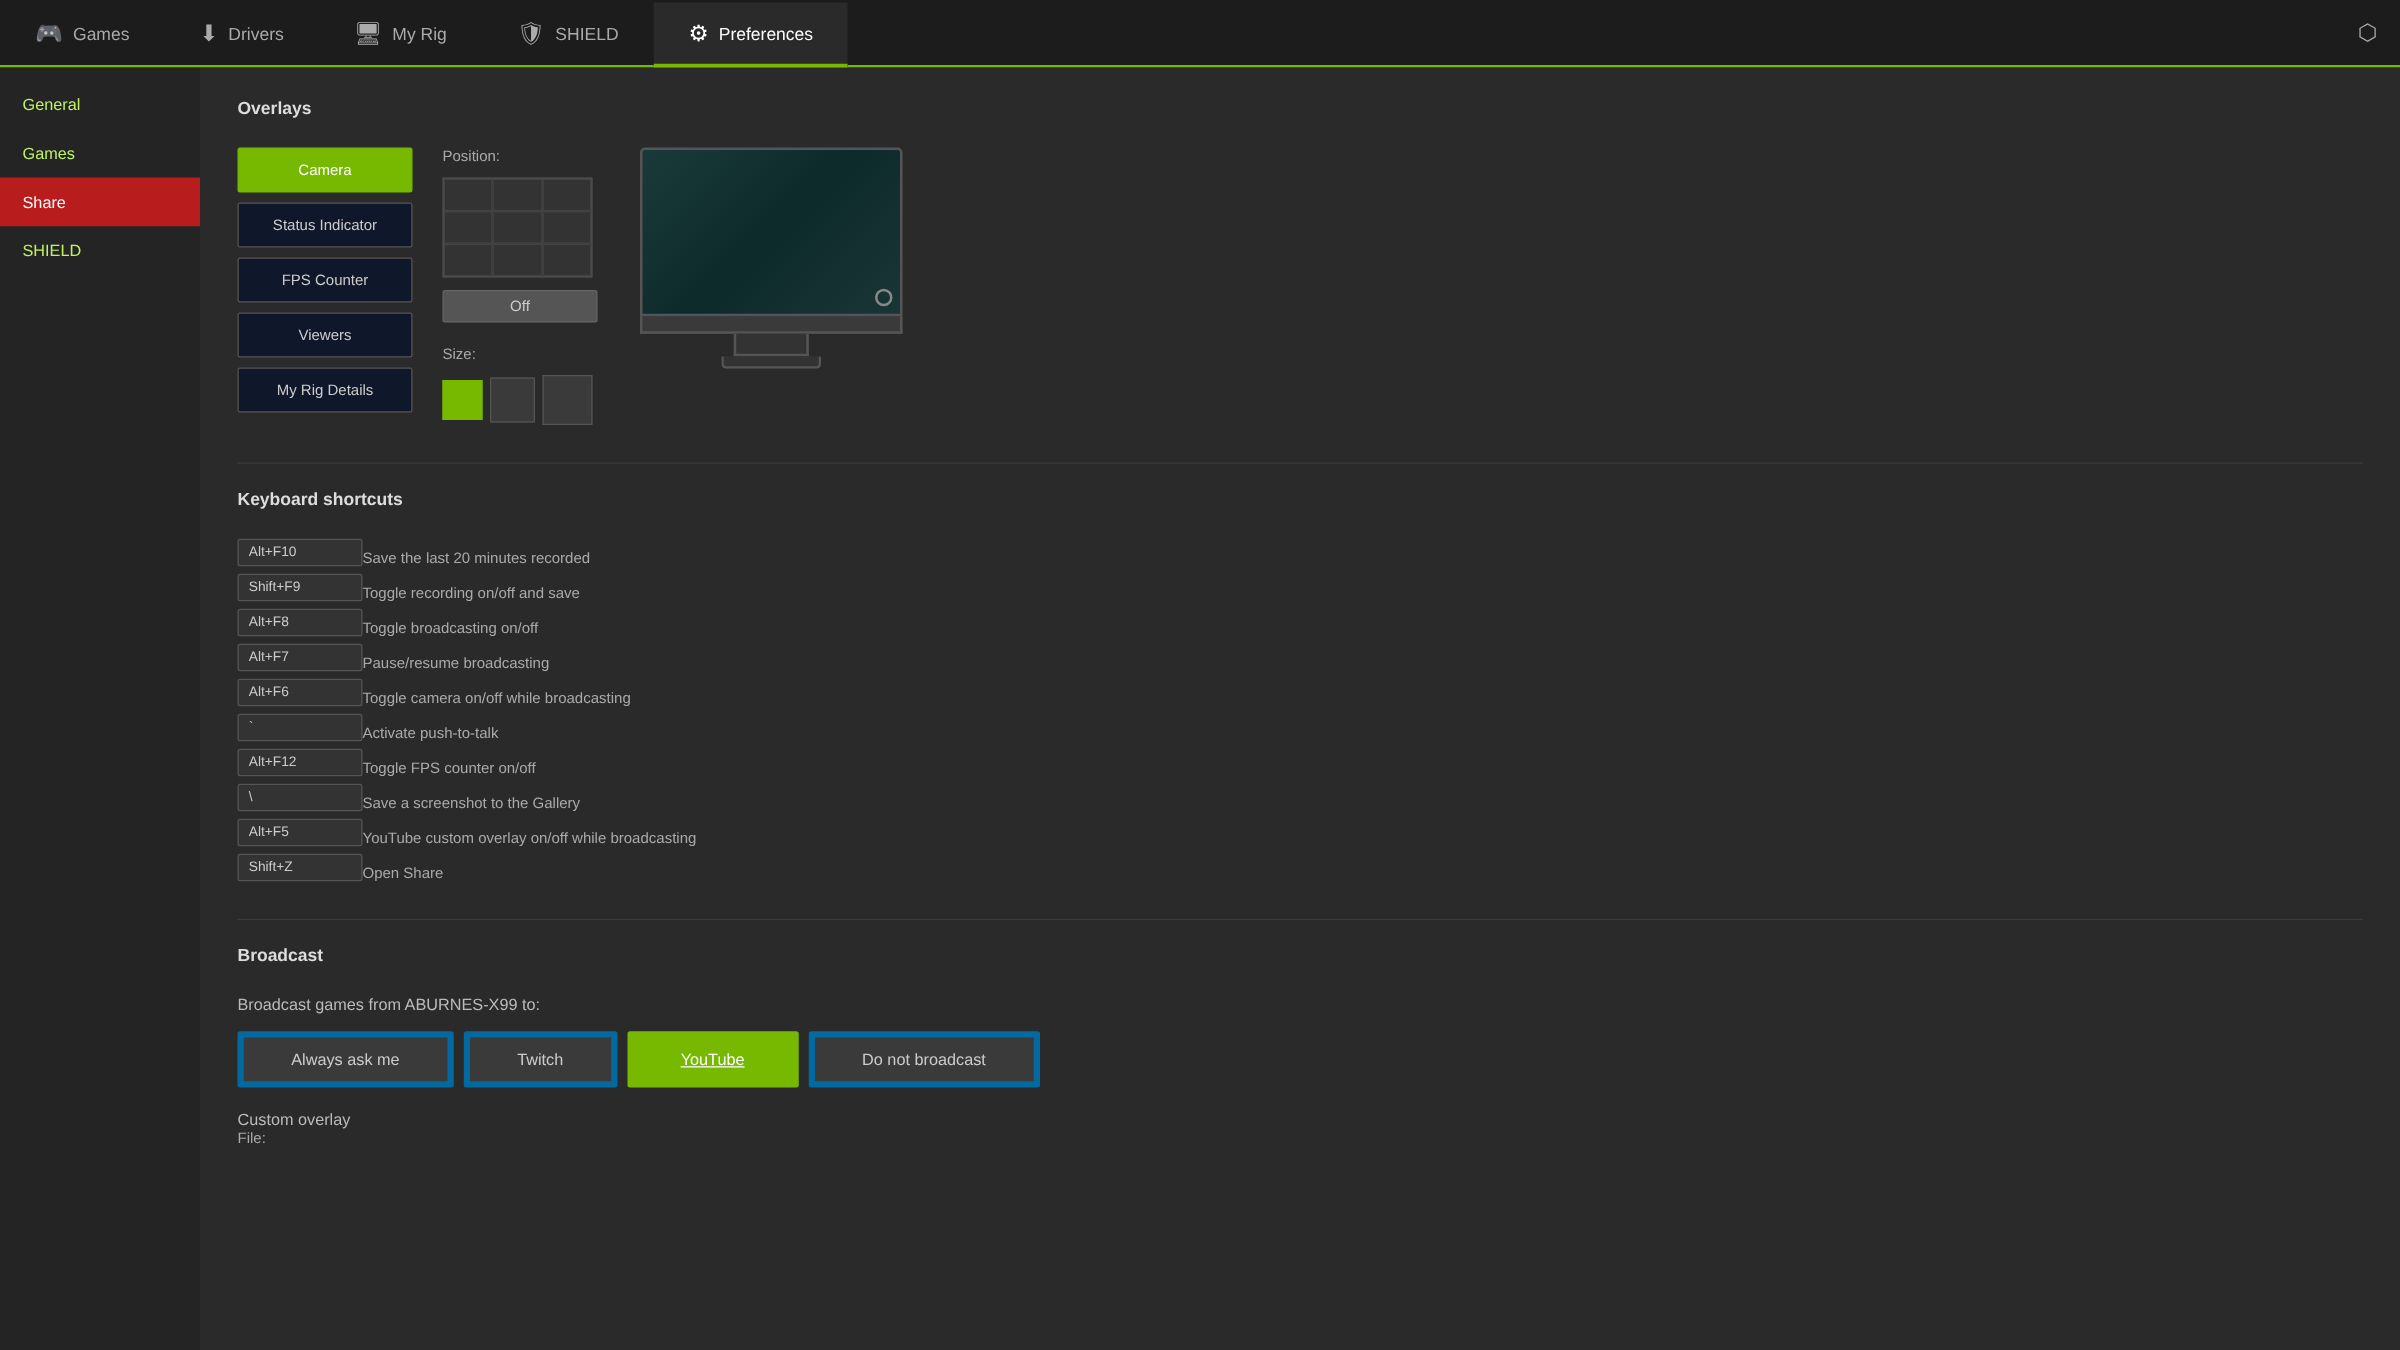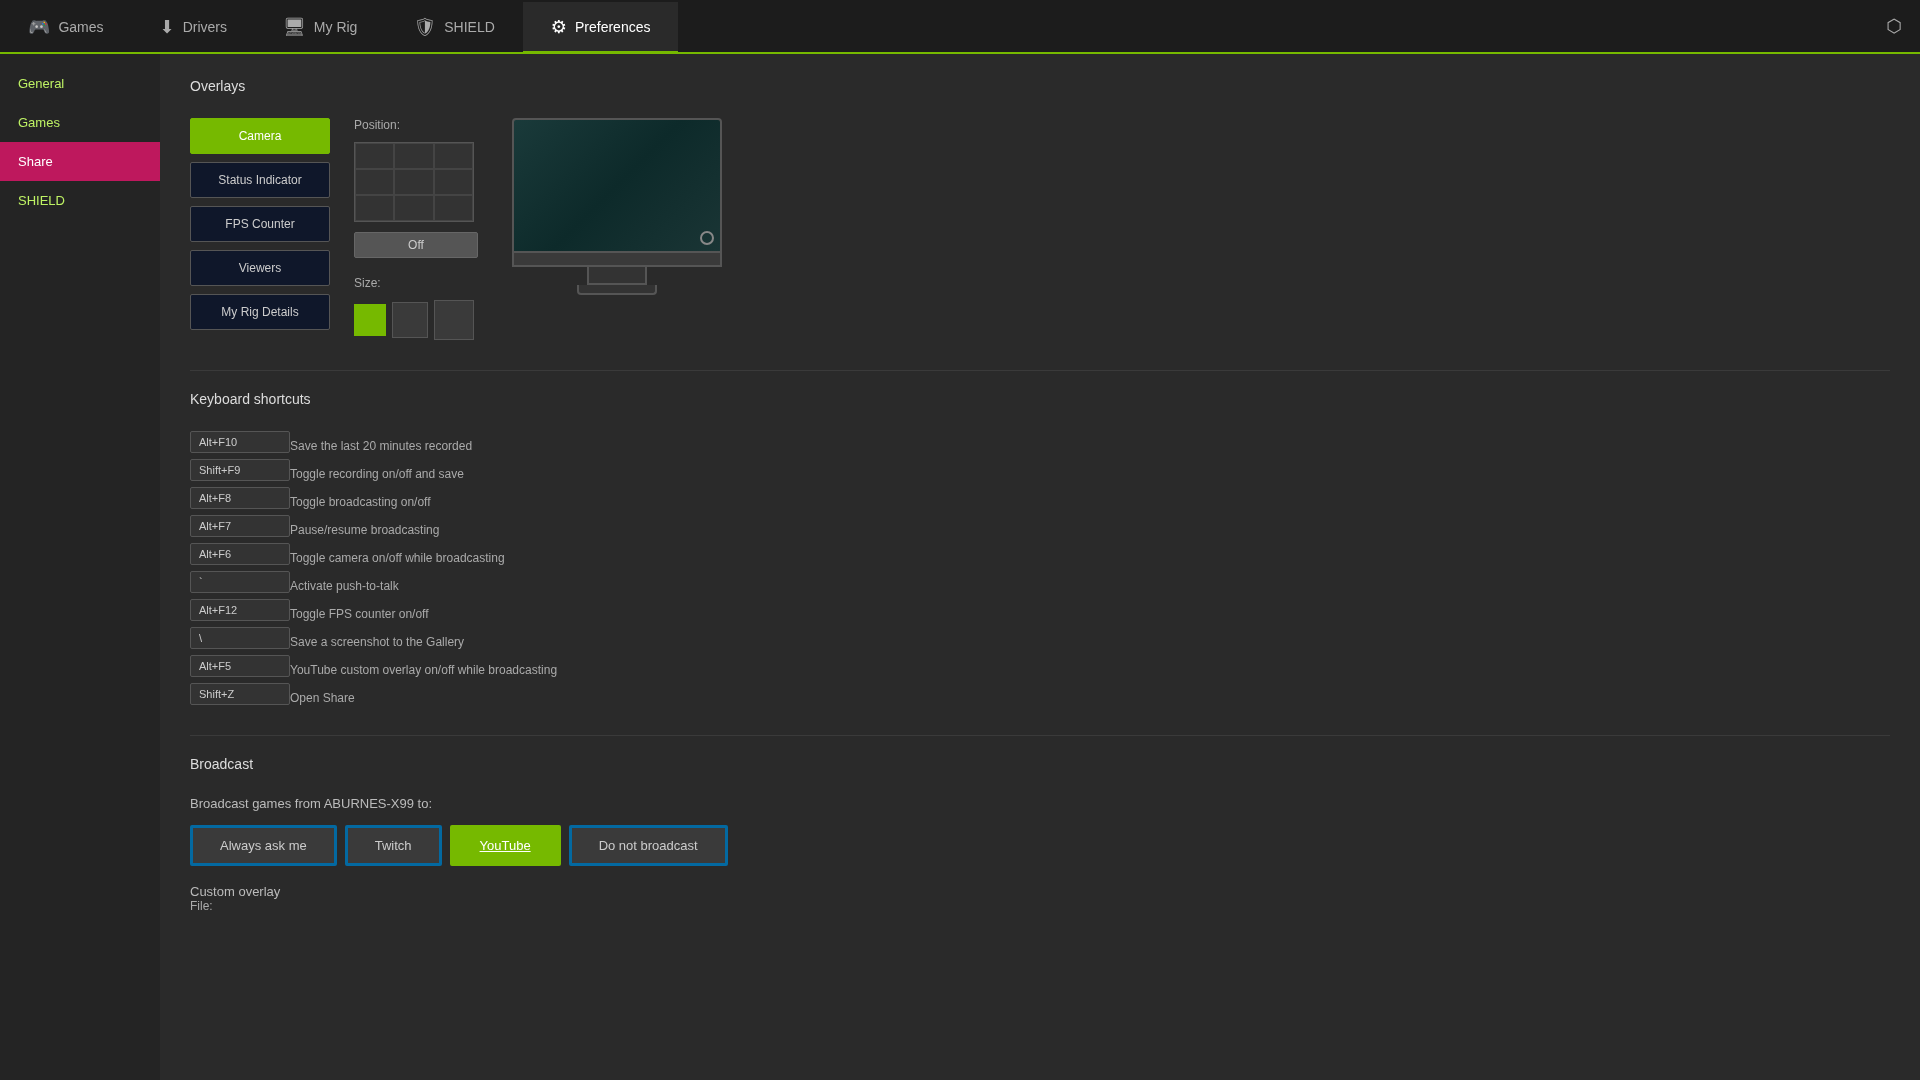--- a/index.html
+++ b/index.html
@@ -62,39 +62,39 @@
       padding-top: 10px;
       flex-shrink: 0;
     }
     .sidebar-item {
       padding: 12px 18px;
       color: #bef264;
       cursor: pointer;
       font-size: 13px;
     }
     .sidebar-item.active {
-      background: #be185d;
+      background: #b91c1c;
       color: #fff;
     }
 
     
     .content {
       flex: 1;
       background: #2a2a2a;
       overflow-y: auto;
       padding: 24px 30px;
     }
 
     
     .section {
       margin-bottom: 30px;
     }
     .section-title {
       font-size: 14px;
-      font-weight: 400;
+      font-weight: 700;
       color: #ddd;
       margin-bottom: 18px;
       padding-bottom: 6px;
     }
 
     
     .overlays-content {
       display: flex;
       gap: 24px;
       align-items: flex-start;
@@ -256,23 +256,23 @@
       color: #bbb;
       margin-bottom: 14px;
     }
     .broadcast-buttons {
       display: flex;
       gap: 8px;
       align-items: center;
     }
     .broadcast-btn {
       background: #3a3a3a;
-      border: 3px solid #0369a1;
+      border: 5px solid #0369a1;
       color: #ccc;
-      padding: 10px 27px;
+      padding: 10px 38px;
       cursor: pointer;
       font-size: 13px;
       border-radius: 2px;
     }
     .broadcast-btn.active {
       background: #76b900;
       border-color: #76b900;
       color: #fff;
       text-decoration: underline;
     }

